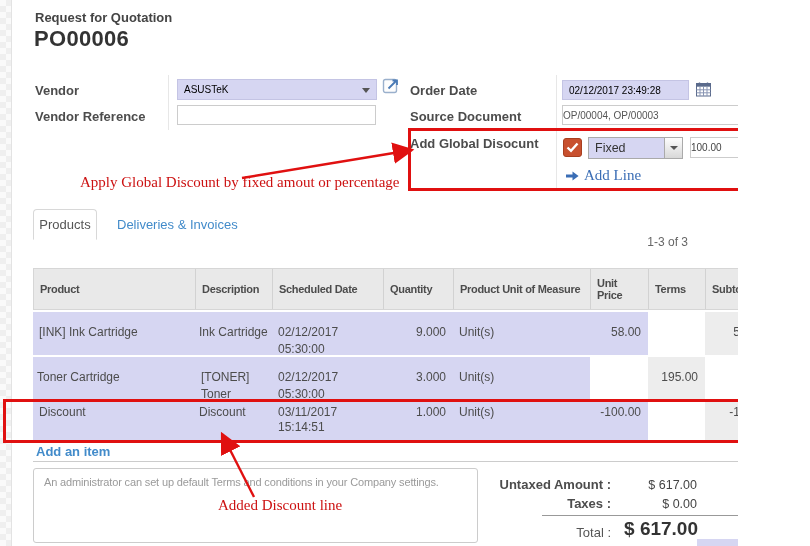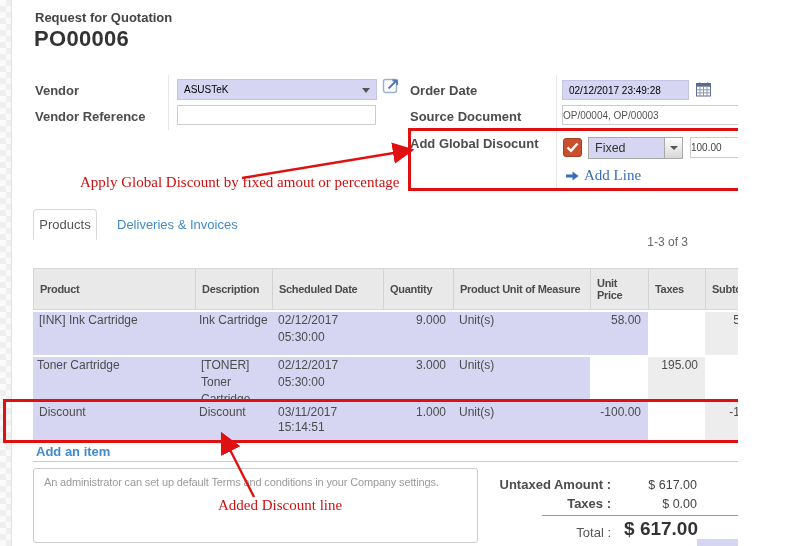--- a/index.html
+++ b/index.html
@@ -46,21 +46,21 @@
   .tab-active{left:33px;top:209px;width:64px;height:31px;border:1px solid #d8d8d8;border-bottom:1px solid #fff;border-radius:4px 4px 0 0;background:#fff;display:flex;align-items:center;justify-content:center;font-size:13px;color:#555;box-sizing:border-box;cursor:pointer;}
   .tab-link{left:117px;top:217px;font-size:13px;color:#428bca;cursor:pointer;}
   .pager{top:235px;right:50px;font-size:12px;color:#666;}
   
   .otable{left:33px;top:268px;width:744px;}
   .thead,.trow{display:grid;grid-template-columns:162px 77px 111px 70px 137px 58px 57px 72px;}
   .thead{background:#e9e9e9;border:1px solid #d6d6d6;box-sizing:border-box;}
   .th{height:40px;box-sizing:border-box;display:flex;align-items:center;padding:0 5px 0 6px;font-weight:bold;font-size:11px;letter-spacing:-0.3px;color:#4c4c4c;border-right:1px solid #d2d2d2;overflow:hidden;}
   .th:last-child{border-right:none;}
   .trow{margin-top:2px;}
-  .td{box-sizing:border-box;padding:0 7px 4px 6px;font-size:12px;line-height:1.4;color:#4c4c4c;background:#d6d6f2;overflow:hidden;}
+  .td{box-sizing:border-box;padding:12px 7px 4px 6px;font-size:12px;line-height:1.4;color:#4c4c4c;background:#d6d6f2;overflow:hidden;}
   .r1 .td,.r2 .td{height:43px;}
   .r3 .td{height:38px;line-height:1.25;padding-top:3px;}
   .td.c-product{padding-right:36px;}
   .td.c-desc{padding-left:4px;padding-right:3px;}
   .td.num{text-align:right;}
   .td.c-taxes{background:#fff;}
   .td.c-subtotal{background:#ededed;}
   .add-item{left:36px;top:444px;font-size:13px;font-weight:bold;color:#428bca;cursor:pointer;}
   .hr-sep{left:33px;top:461px;width:744px;height:0;border-top:1px solid #ccc;}
   
@@ -145,21 +145,21 @@
   <div class="abs pager">1-3 of 3</div>
 
   <div class="abs otable">
     <div class="thead">
       <div class="th">Product</div>
       <div class="th">Description</div>
       <div class="th">Scheduled Date</div>
       <div class="th">Quantity</div>
       <div class="th">Product Unit of Measure</div>
       <div class="th">Unit Price</div>
-      <div class="th">Taxes</div>
+      <div class="th">Terms</div>
       <div class="th">Subtotal</div>
     </div>
 
     <div class="trow r1">
       <div class="td c-product">[INK] Ink Cartridge</div>
       <div class="td c-desc">Ink Cartridge</div>
       <div class="td">02/12/2017 05:30:00</div>
       <div class="td num">9.000</div>
       <div class="td">Unit(s)</div>
       <div class="td num">58.00</div>

